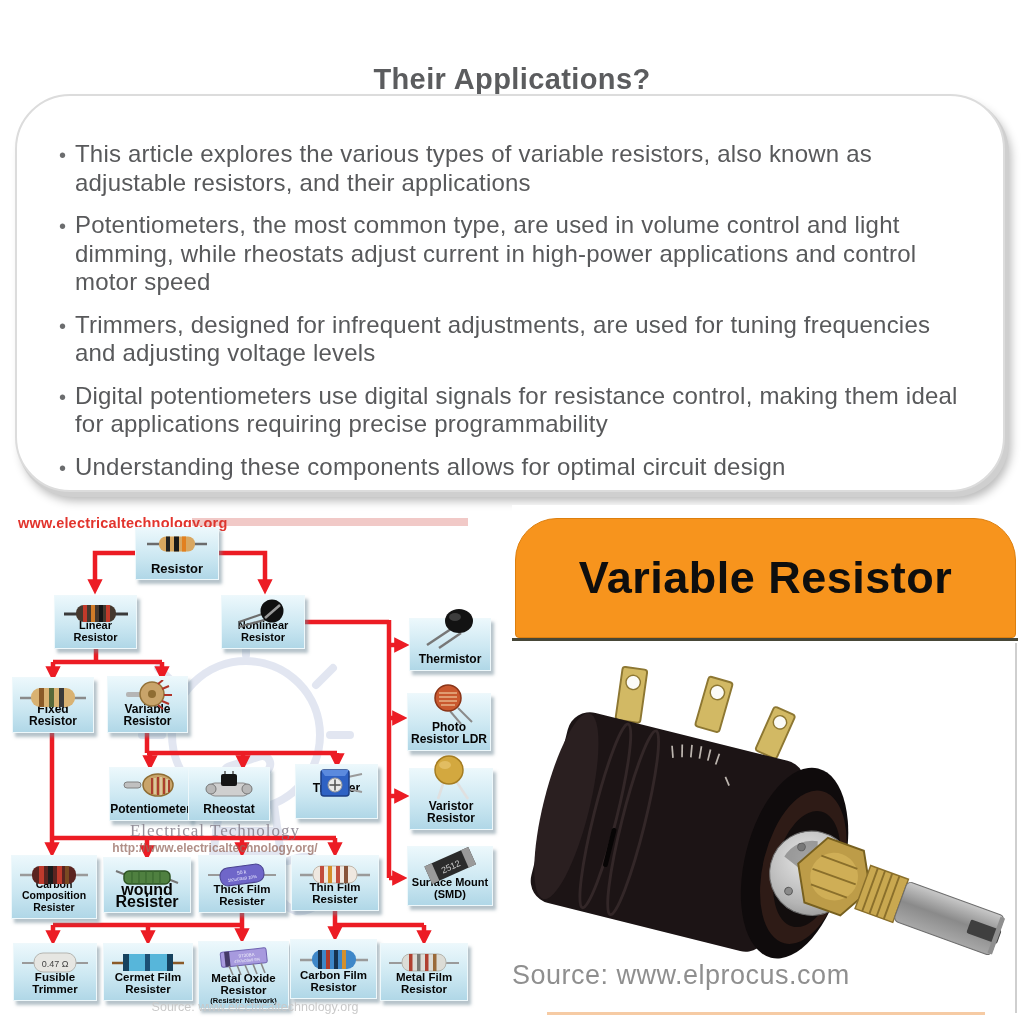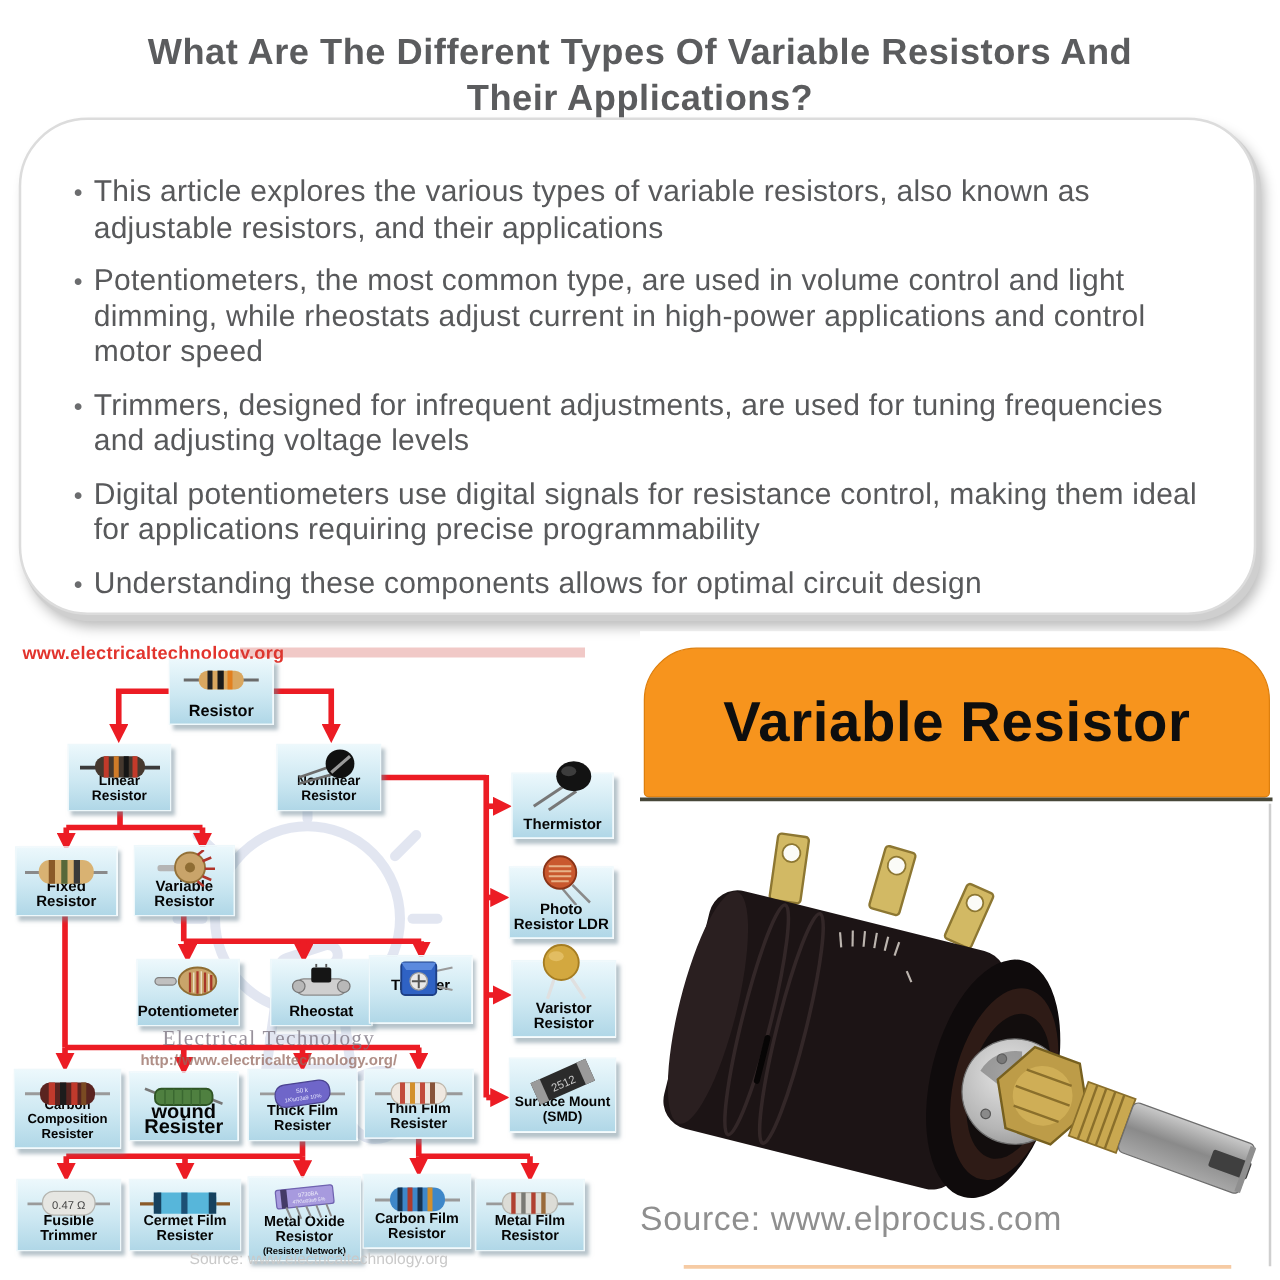--- a/index.html
+++ b/index.html
@@ -63,21 +63,20 @@
   .rp-photo { position:absolute; left:15px; top:150px; }
   .rp-source { position:absolute; left:0; top:455px; width:506px; text-align:left;
     font-size:27px; color:#8f8f8f; letter-spacing:.5px; }
   .rp-peach { position:absolute; left:35px; top:507px; width:438px; height:3px; background:#f6cba4; }
 </style>
 </head>
 <body>
 
 <div id="page">
 
-  <div class="title-line title-1">What Are The Different Types Of Variable Resistors And</div>
   <div class="title-line title-2">Their Applications?</div>
 
   <div class="bullet-box">
     <ul>
       <li>This article explores the various types of variable resistors, also known as adjustable resistors, and their applications</li>
       <li>Potentiometers, the most common type, are used in volume control and light dimming, while rheostats adjust current in high-power applications and control motor speed</li>
       <li>Trimmers, designed for infrequent adjustments, are used for tuning frequencies and adjusting voltage levels</li>
       <li>Digital potentiometers use digital signals for resistance control, making them ideal for applications requiring precise programmability</li>
       <li>Understanding these components allows for optimal circuit design</li>
     </ul>
@@ -220,21 +219,21 @@
             <g stroke="#efe6d2" stroke-width="1">
               <line x1="37" y1="6" x2="37" y2="22"></line>
               <line x1="43" y1="5" x2="43" y2="23"></line>
               <line x1="49" y1="7" x2="49" y2="21"></line>
             </g>
           </svg>
       </span>
       <span class="fc-label" style="font-size:12px;">Potentiometer</span>
     </div>
 
-    <div class="fc-box" style="left:216px;top:262px;width:82px;height:54px;">
+    <div class="fc-box" style="left:188px;top:262px;width:82px;height:54px;">
       <span class="fc-icon" style="top:3px;">
         <svg width="64" height="30" viewBox="0 0 64 30">
             <rect x="12" y="12" width="40" height="13" rx="6" fill="#cfcfcf" stroke="#8a8a8a" stroke-width="1"></rect>
             <circle cx="14" cy="18" r="5" fill="#b8b8b8" stroke="#777777" stroke-width="1"></circle>
             <circle cx="50" cy="18" r="5" fill="#b8b8b8" stroke="#777777" stroke-width="1"></circle>
             <rect x="24" y="3" width="16" height="12" rx="2" fill="#151515"></rect>
             <line x1="28" y1="3" x2="28" y2="0" stroke="#555" stroke-width="1.5"></line>
             <line x1="36" y1="3" x2="36" y2="0" stroke="#555" stroke-width="1.5"></line>
           </svg>
       </span>

